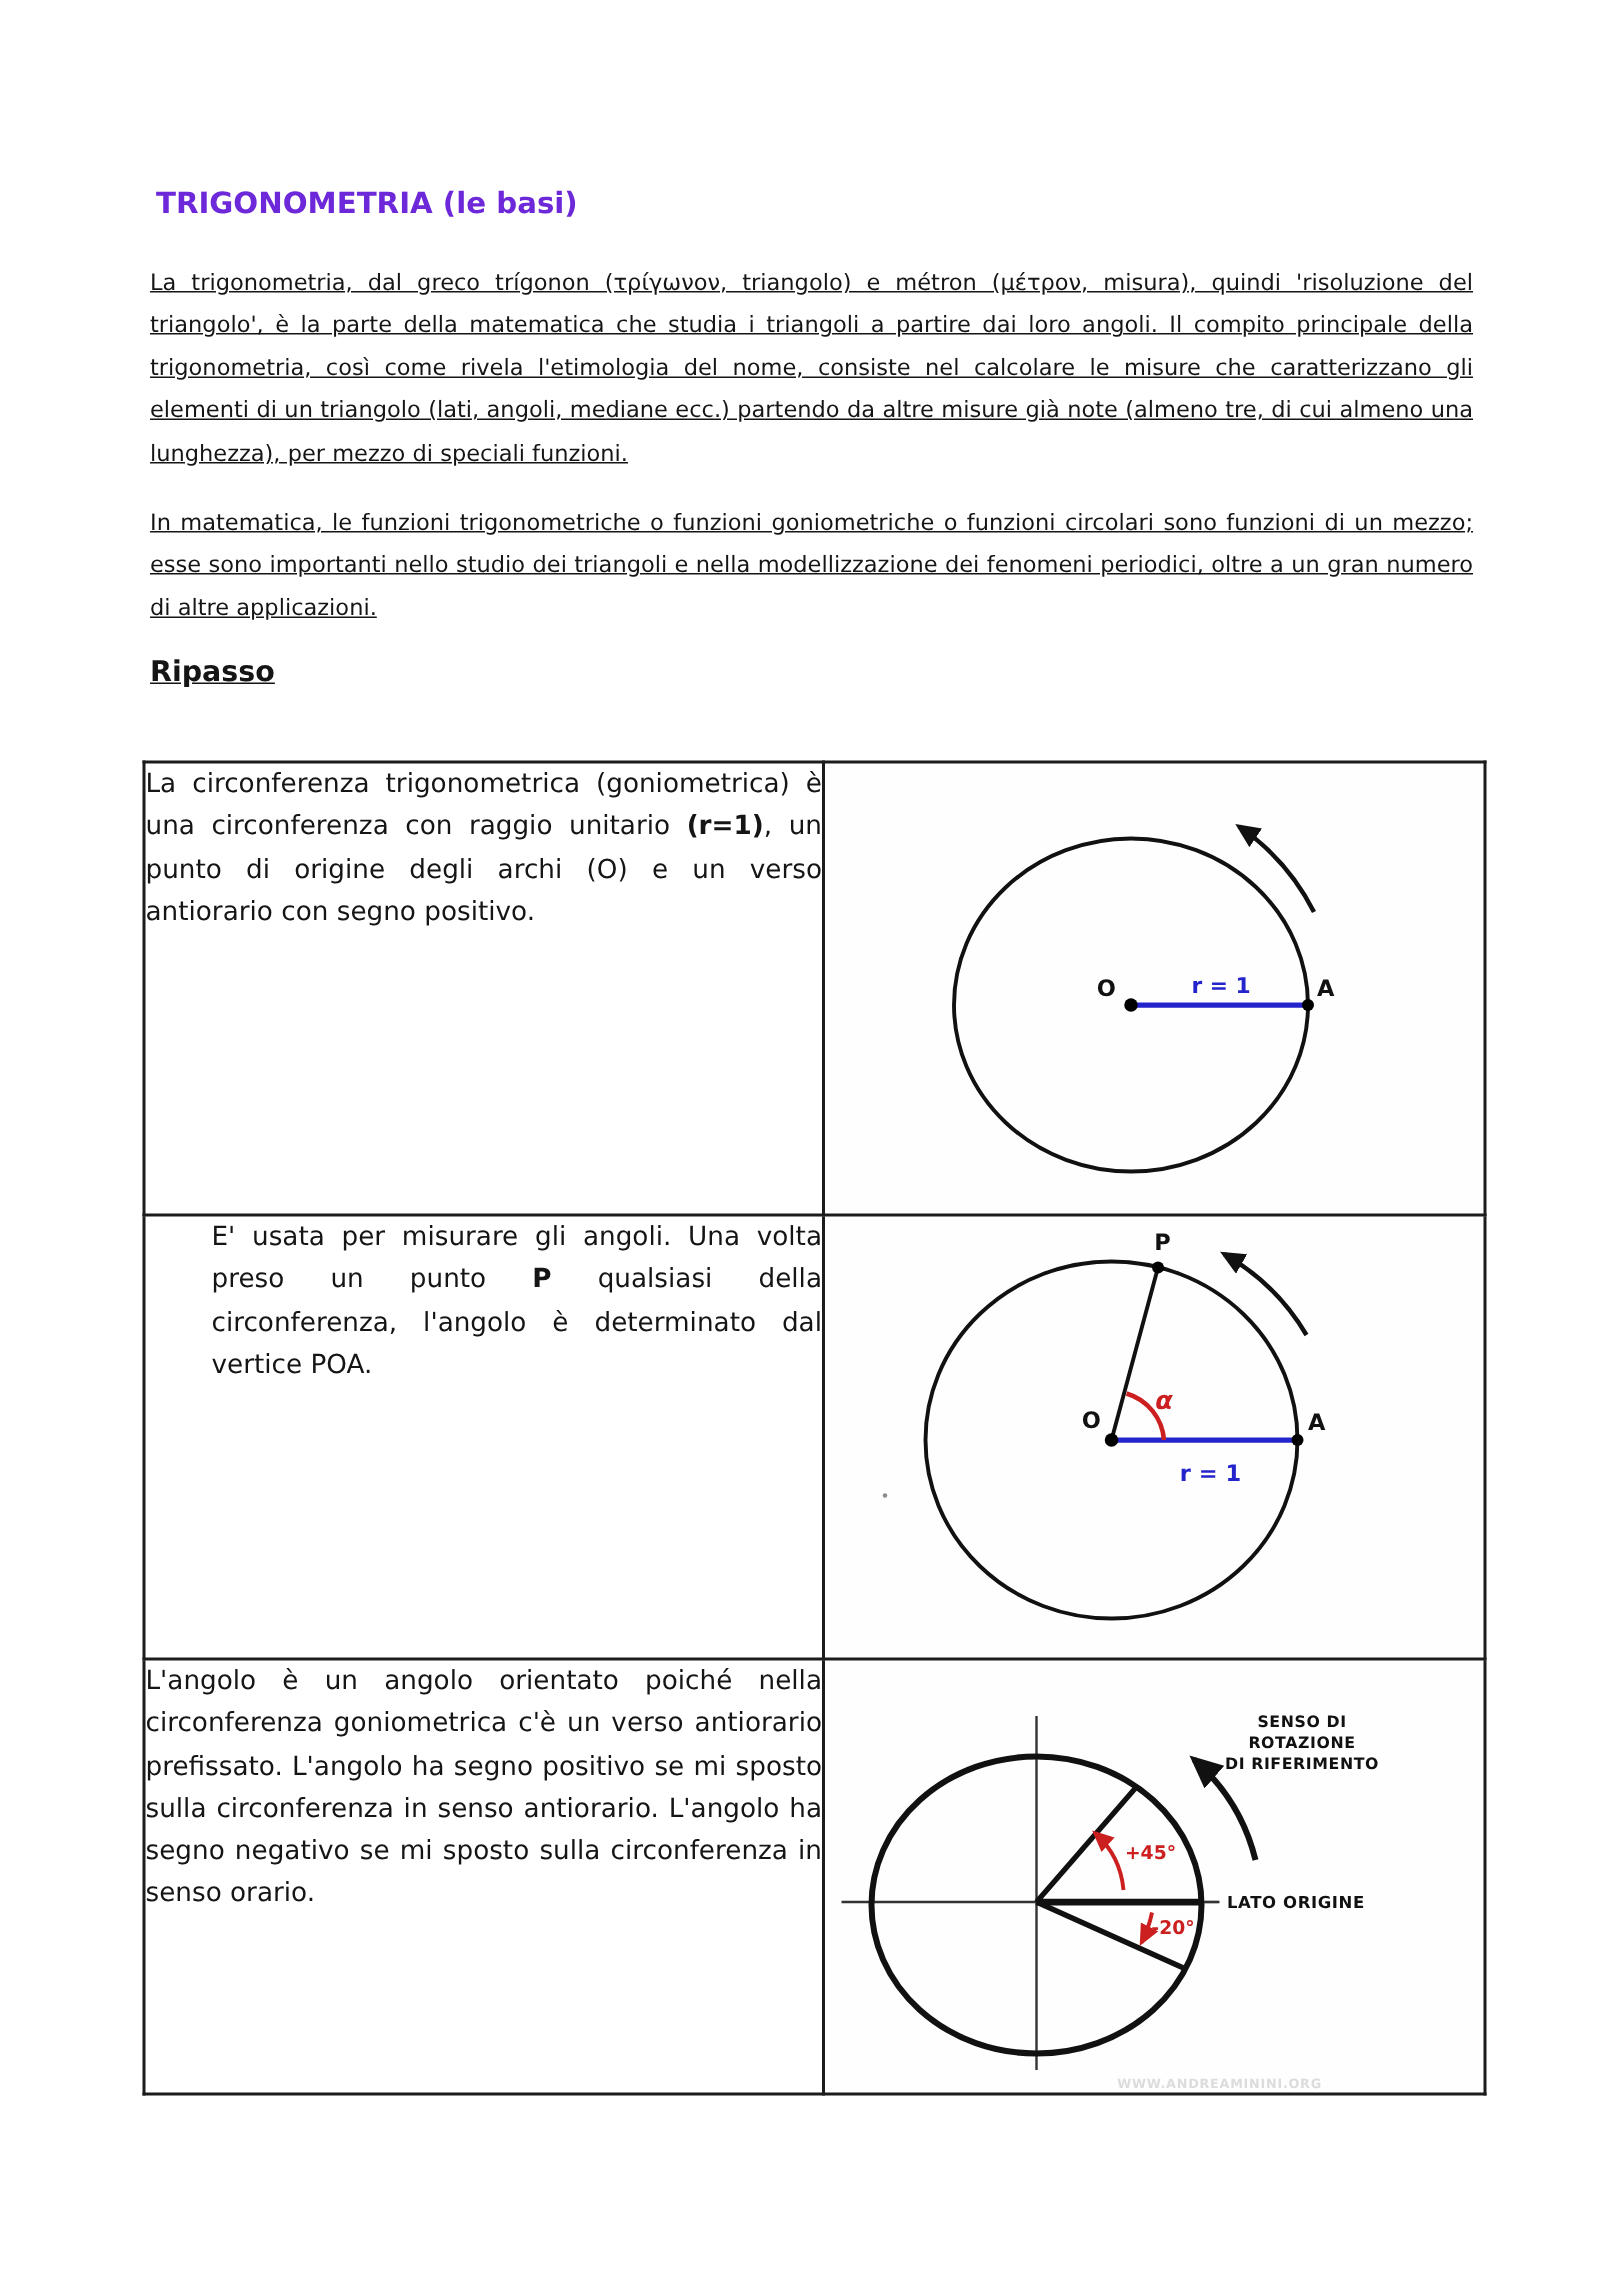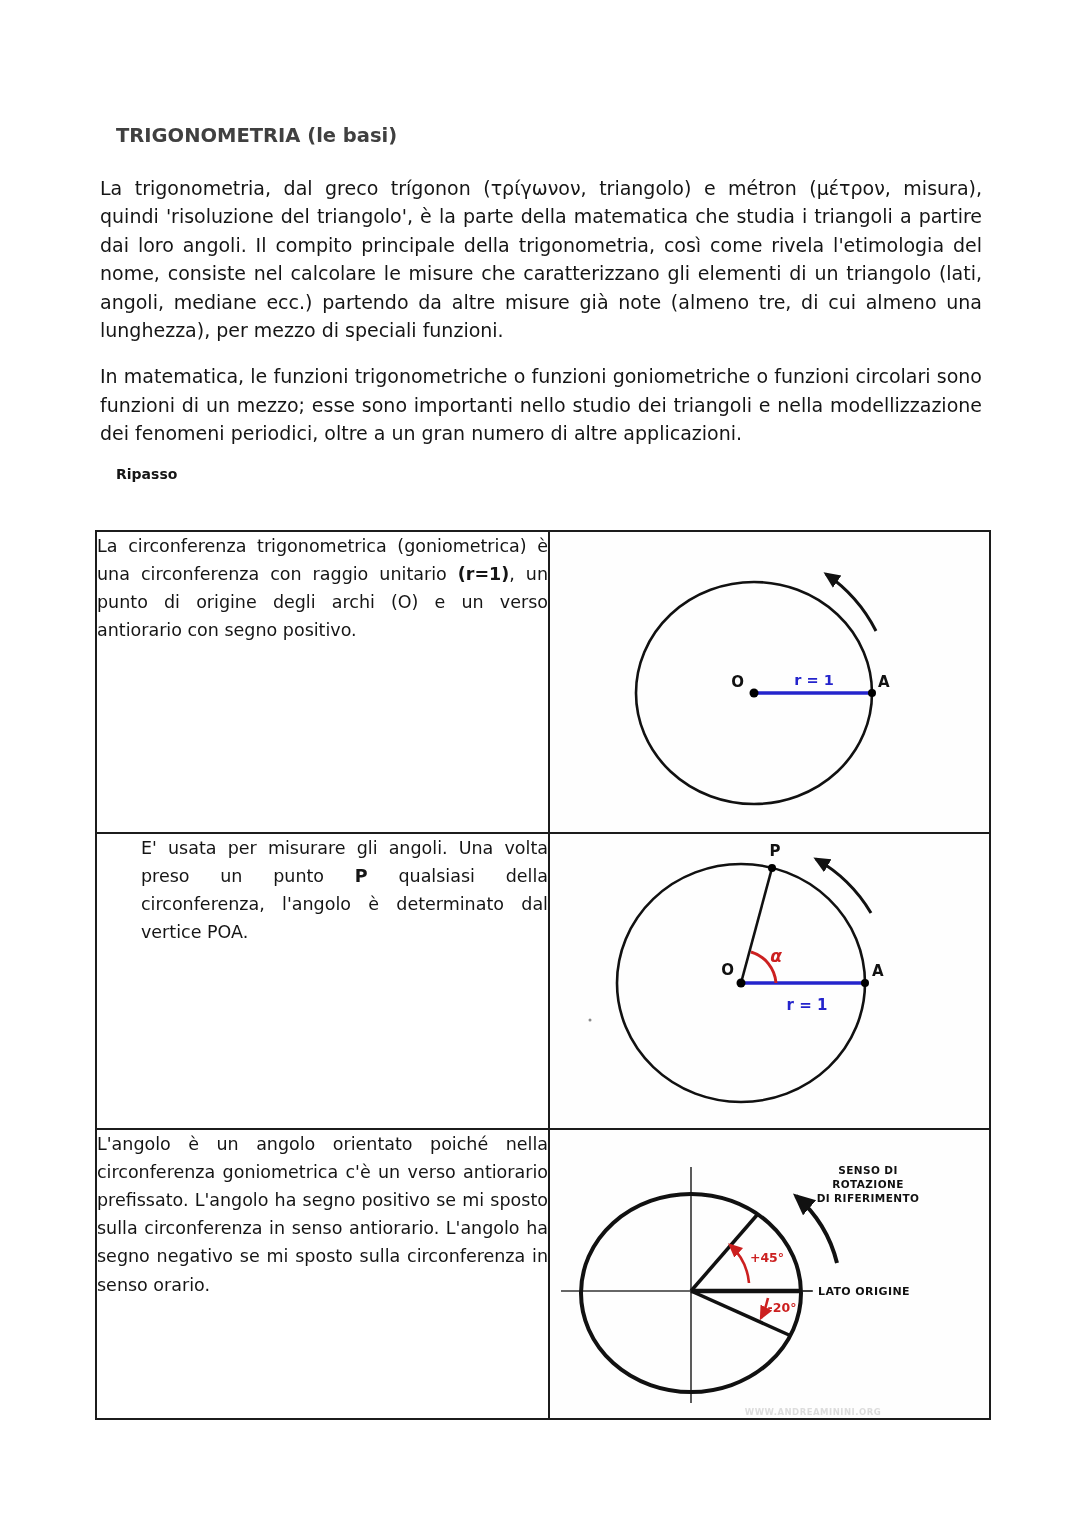--- a/index.html
+++ b/index.html
@@ -8,31 +8,33 @@
     width:1080px; height:1527px;
     background:#ffffff;
     font-family:"DejaVu Sans","Liberation Sans",sans-serif;
     color:#151515;
     box-sizing:border-box;
     padding:124px 98px 0 100px;
     overflow:hidden;
   }
   h1.doc-title {
     font-size:19.5px; line-height:24px;
-    color:#404040; font-weight:bold;
-    margin:0 0 26px 16px;
+    color:#6d28d9; font-weight:bold;
+    margin:0 0 26px 4px;
   }
   p.body-text {
-    font-size:19px; line-height:28.4px;
+    font-size:15px; line-height:28.4px;
     text-align:justify;
     margin:0 0 18px 0;
+    text-decoration:underline;
   }
   h2.section-heading {
-    font-size:14px; font-weight:bold;
-    margin:16px 0 19px 16px;
+    font-size:19px; font-weight:bold;
+    margin:16px 0 19px 0;
+    text-decoration:underline;
   }
   .table-wrap { margin-left:-5px;margin-top:48px; }
   table.review-table {
     border-collapse:collapse;
     table-layout:fixed;
     width:890px;
   }
   table.review-table td {
     border:2px solid #1c1c1c;
     vertical-align:top;

